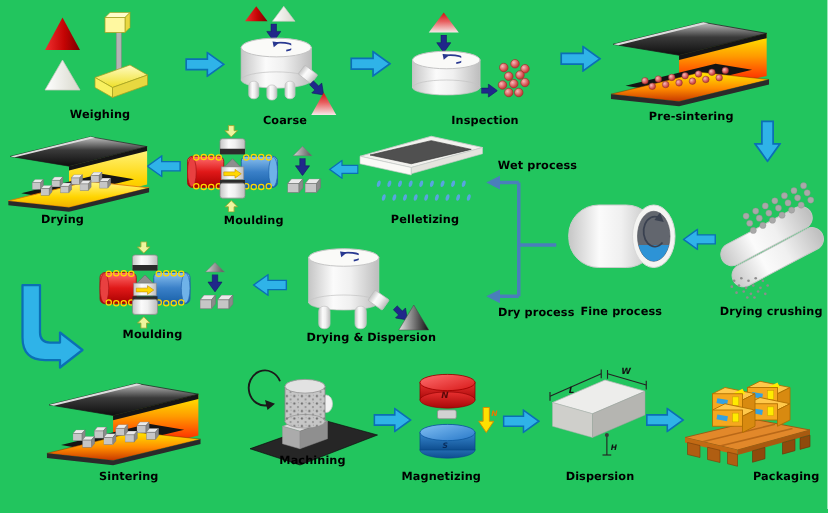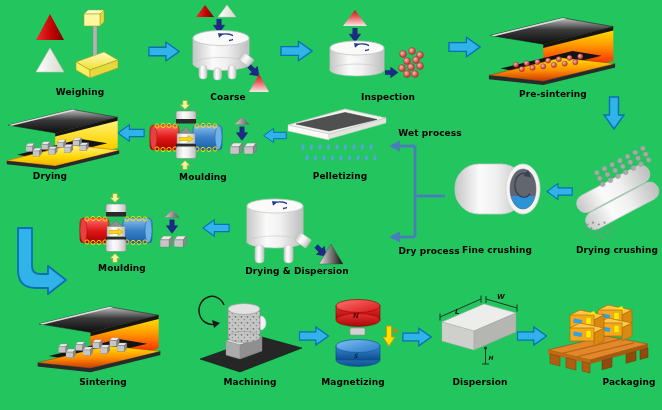--- a/index.html
+++ b/index.html
@@ -349,21 +349,21 @@
     </svg>
 
 <svg class="ic" style="left:447px;top:160px" width="96" height="58" viewBox="0 0 96 58">
   <rect x="8" y="4" width="70" height="50" rx="24" fill="url(#gCyl)" stroke="#CCCCCC" stroke-width="0.8"></rect>
   <ellipse cx="76" cy="29" rx="17" ry="25" fill="#F4F4F2" stroke="#D8D8D8" stroke-width="0.8"></ellipse>
   <ellipse cx="76" cy="29" rx="13" ry="20" fill="#62666E" stroke="#50545C" stroke-width="0.5"></ellipse>
   <path d="M63.8,36 A13,20 0 0 0 88.2,36 Z" fill="#2D93D6"></path>
   <path d="M80,14 A9,12 0 1 0 83,34" fill="none" stroke="#3A4150" stroke-width="1.4"></path>
   <polygon points="81,10 76.5,16 84,17.5" fill="#3A4150"></polygon>
 </svg>
-<div class="lbl" style="left:497px;top:245px">Fine crushing</div>
+<div class="lbl" style="left:497px;top:245px">Fine process</div>
 
 <svg class="br" style="left:388px;top:126px" width="72" height="138" viewBox="0 0 72 138">
   <g stroke="#4A7EBB" stroke-width="2.8" fill="none">
     <line x1="27" y1="20" x2="27" y2="111"></line>
     <line x1="27" y1="70" x2="57" y2="70"></line>
     <line x1="27" y1="20" x2="11" y2="20"></line>
     <line x1="27" y1="111" x2="11" y2="111"></line>
   </g>
   <polygon points="12,14.5 12,25.5 1,20" fill="#4A7EBB"></polygon>
   <polygon points="12,105.5 12,116.5 1,111" fill="#4A7EBB"></polygon>
@@ -475,21 +475,21 @@
   <polygon points="14,23 16,31 22,26" fill="#1A1A1A"></polygon>
   <polygon points="2,62 64,40 104,51 42,75" fill="#262626" stroke="#0A0A0A" stroke-width="0.5"></polygon>
   <polygon points="28,44 50,36 64,40 42,48" fill="#DCDCDC" stroke="#999999" stroke-width="0.4"></polygon>
   <polygon points="28,44 42,48 42,62 28,58" fill="#ABABAB" stroke="#999999" stroke-width="0.4"></polygon>
   <polygon points="42,48 64,40 64,54 42,62" fill="#8F8F8F" stroke="#888888" stroke-width="0.4"></polygon>
   <ellipse cx="63" cy="26" rx="5" ry="7" fill="#F2F2F2" stroke="#C8C8C8" stroke-width="0.6"></ellipse>
   <rect x="30" y="12" width="32" height="28" fill="url(#patG)" stroke="#8A8A8A" stroke-width="0.7"></rect>
   <ellipse cx="46" cy="40" rx="16" ry="5.5" fill="url(#patG)" stroke="#8A8A8A" stroke-width="0.5"></ellipse>
   <ellipse cx="46" cy="12" rx="16" ry="5.5" fill="#E2E2E2" stroke="#9A9A9A" stroke-width="0.7"></ellipse>
 </svg>
-<div class="lbl" style="left:250px;top:377px">Machining</div>
+<div class="lbl" style="left:250px;top:364px">Machining</div>
 
 <svg class="ar" style="left:298px;top:326px" width="32" height="20" viewBox="0 0 34 22">
       <use href="#arrowR"></use>
     </svg>
 
 <svg class="ic" style="left:334px;top:294px" width="66" height="84" viewBox="0 0 66 84">
   <rect x="2" y="12" width="44" height="14" fill="url(#gRedDisc)" stroke="#8B0000" stroke-width="0.6"></rect>
   <ellipse cx="24" cy="26" rx="22" ry="6.5" fill="url(#gRedDisc)" stroke="#8B0000" stroke-width="0.5"></ellipse>
   <ellipse cx="24" cy="12" rx="22" ry="6.5" fill="url(#gRedTop)" stroke="#A00000" stroke-width="0.7"></ellipse>
   <text x="19" y="24" font-size="7" font-style="italic" font-weight="bold" fill="#5A0808">N</text>

